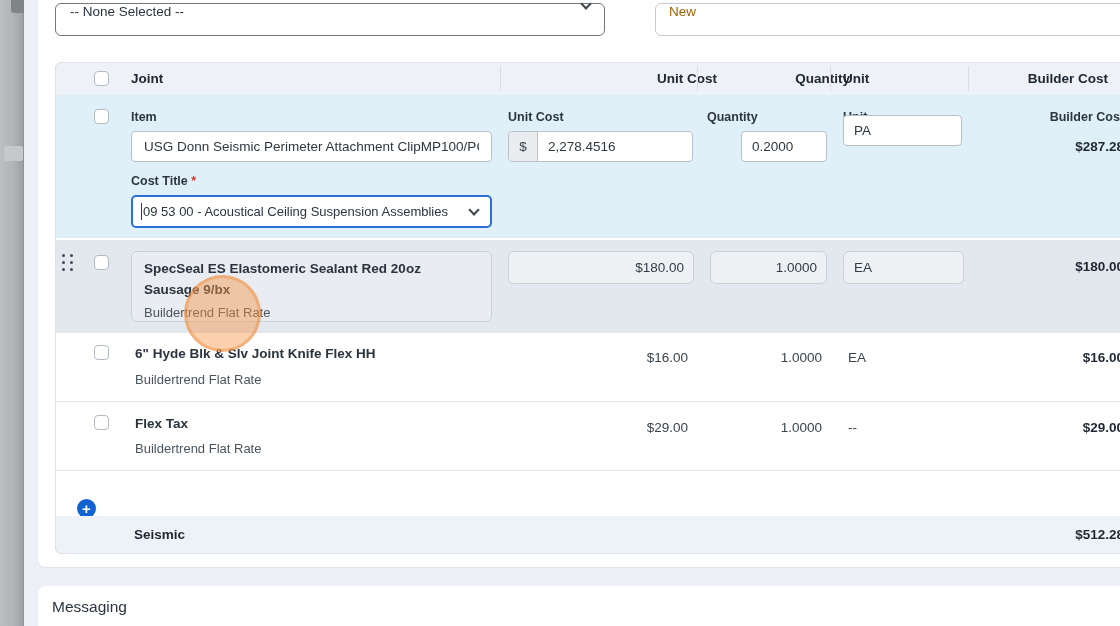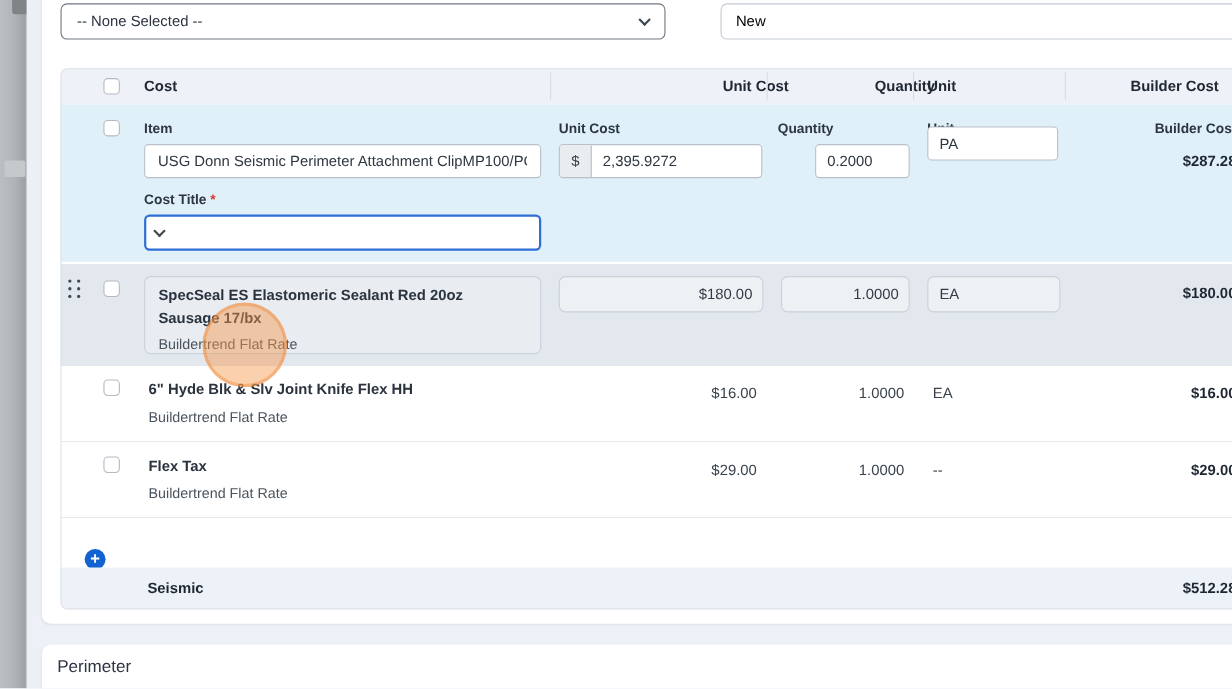--- a/index.html
+++ b/index.html
@@ -14,26 +14,26 @@
     border-right:1px solid #8f9397; }
   .edge-mark-a { left:11px; top:0; width:13px; height:13px; background:#7f8487; border-radius:0 0 0 3px; }
   .edge-mark-b { left:4px; top:146px; width:19px; height:15px; background:#c6c9cc; border-radius:2px; }
 
   
   .card { background:#ffffff; border-radius:8px; box-shadow:0 1px 2px rgba(20,30,50,.07); }
   .card-main { left:38px; top:-14px; width:1107px; height:581px; }
   .card-messaging { left:38px; top:586px; width:1107px; height:54px; border-radius:8px 8px 0 0; }
 
   
-  .field-shell { background:#fff; border-radius:6px; display:flex; align-items:center; }
+  .field-shell { background:#fff; border-radius:6px; display:flex; align-items:flex-start; }
   .select-none { left:55px; top:3px; width:550px; height:33px; border:1px solid #70777f; padding:0 14px;
     justify-content:space-between; cursor:pointer; }
   .select-none .val { font-size:13.5px; color:#2b3440; }
   .status-new { left:655px; top:3px; width:478px; height:33px; border:1px solid #c4cad1; padding:0 13px; }
-  .status-new .val { font-size:13.5px; color:#000000; }
+  .status-new .val { font-size:13.5px; color:#a16207; }
 
   .chev { width:8px; height:8px; border-right:2px solid #3f474f; border-bottom:2px solid #3f474f;
     transform:rotate(45deg); margin-top:-4px; }
 
   
   .table-frame { left:55px; top:62px; width:1090px; height:492px; border:1px solid #dfe3e8;
     border-radius:6px; pointer-events:none; }
 
   .band { left:55px; width:1090px; }
   .thead { top:62px; height:33px; background:#eef1f7; border-radius:6px 6px 0 0; }
@@ -117,70 +117,74 @@
   <div class="abs field-shell select-none">
     <span class="val">-- None Selected --</span>
     <span class="chev"></span>
   </div>
   <div class="abs field-shell status-new">
     <span class="val">New</span>
   </div>
 
   <div class="abs band thead">
     <span class="cb" style="left:39px; top:9px;"></span>
-    <span class="hdr" style="left:76px;">Cost</span>
+    <span class="hdr" style="left:76px;">Joint</span>
     <span class="hdr" style="right:428px;">Unit Cost</span>
     <span class="hdr" style="right:295px;">Quantity</span>
     <span class="hdr" style="left:788px;">Unit</span>
     <span class="hdr" style="right:37px;">Builder Cost</span>
     <span class="vdiv" style="left:445px;"></span>
     <span class="vdiv" style="left:642px;"></span>
     <span class="vdiv" style="left:775px;"></span>
     <span class="vdiv" style="left:913px;"></span>
   </div>
 
   <div class="abs band edit-row"></div>
   <span class="cb" style="left:94px; top:109px;"></span>
   <span class="flabel" style="left:131px; top:110px;">Item</span>
   <input class="tin" style="left: 131px; top: 131px; width: 361px;" readonly="" value="USG Donn Seismic Perimeter Attachment ClipMP100/PC">
   <span class="flabel" style="left:508px; top:110px;">Unit Cost</span>
   <div class="tin money-group" style="left:508px; top:131px; width:185px;">
     <span class="money-prefix">$</span>
-    <span class="money-val">2,395.9272</span>
+    <span class="money-val">2,278.4516</span>
   </div>
   <span class="flabel" style="left:707px; top:110px;">Quantity</span>
   <div class="tin tin-val" style="left:741px; top:131px; width:86px;">
     <span>0.2000</span>
   </div>
   <span class="flabel" style="left:843px; top:110px;">Unit</span>
   <div class="tin tin-val" style="left:843px; top:115px; width:119px;">
     <span>PA</span>
   </div>
   <span class="flabel" style="right:-4px; top:110px;">Builder Cost</span>
   <span class="bc-cell" style="right:-4px; top:139px;">$287.28</span>
   <span class="flabel" style="left:131px; top:174px;">
     <span>Cost Title</span>
     <span class="req">*</span>
   </span>
   <div class="cc-select">
+    <span style="display:flex; align-items:center;">
+      <span class="caret"></span>
+      <span class="val">09 53 00 - Acoustical Ceiling Suspension Assemblies</span>
+    </span>
     <span class="chev"></span>
   </div>
 
   <div class="abs band row-selected"></div>
   <div class="drag-handle">
     <i></i>
       <i></i>
       <i></i>
       <i></i>
       <i></i>
       <i></i>
   </div>
   <span class="cb" style="left:94px; top:255px;"></span>
   <div class="item-box" style="left:131px; top:251px; width:361px; height:71px; padding:6px 12px;">
-    <div class="ttl">SpecSeal ES Elastomeric Sealant Red 20oz Sausage 17/bx</div>
+    <div class="ttl">SpecSeal ES Elastomeric Sealant Red 20oz Sausage 9/bx</div>
     <div class="sub">Buildertrend Flat Rate</div>
   </div>
   <div class="ro-box ro-right" style="left:508px; top:251px; width:186px;">
     <span>$180.00</span>
   </div>
   <div class="ro-box ro-right" style="left:710px; top:251px; width:117px;">
     <span>1.0000</span>
   </div>
   <div class="ro-box ro-left" style="left:843px; top:251px; width:121px;">
     <span>EA</span>
@@ -212,15 +216,15 @@
     <span class="add-item-label">Item</span>
   </div>
 
   <div class="abs band row-totals"></div>
   <span class="totals-label">Seismic</span>
   <span class="bc-cell" style="right:-4px; top:527px;">$512.28</span>
 
   <div class="abs table-frame"></div>
 
   <div class="abs card card-messaging"></div>
-  <span class="messaging-title">Perimeter</span>
+  <span class="messaging-title">Messaging</span>
 
 </div>
 
 </body></html>

